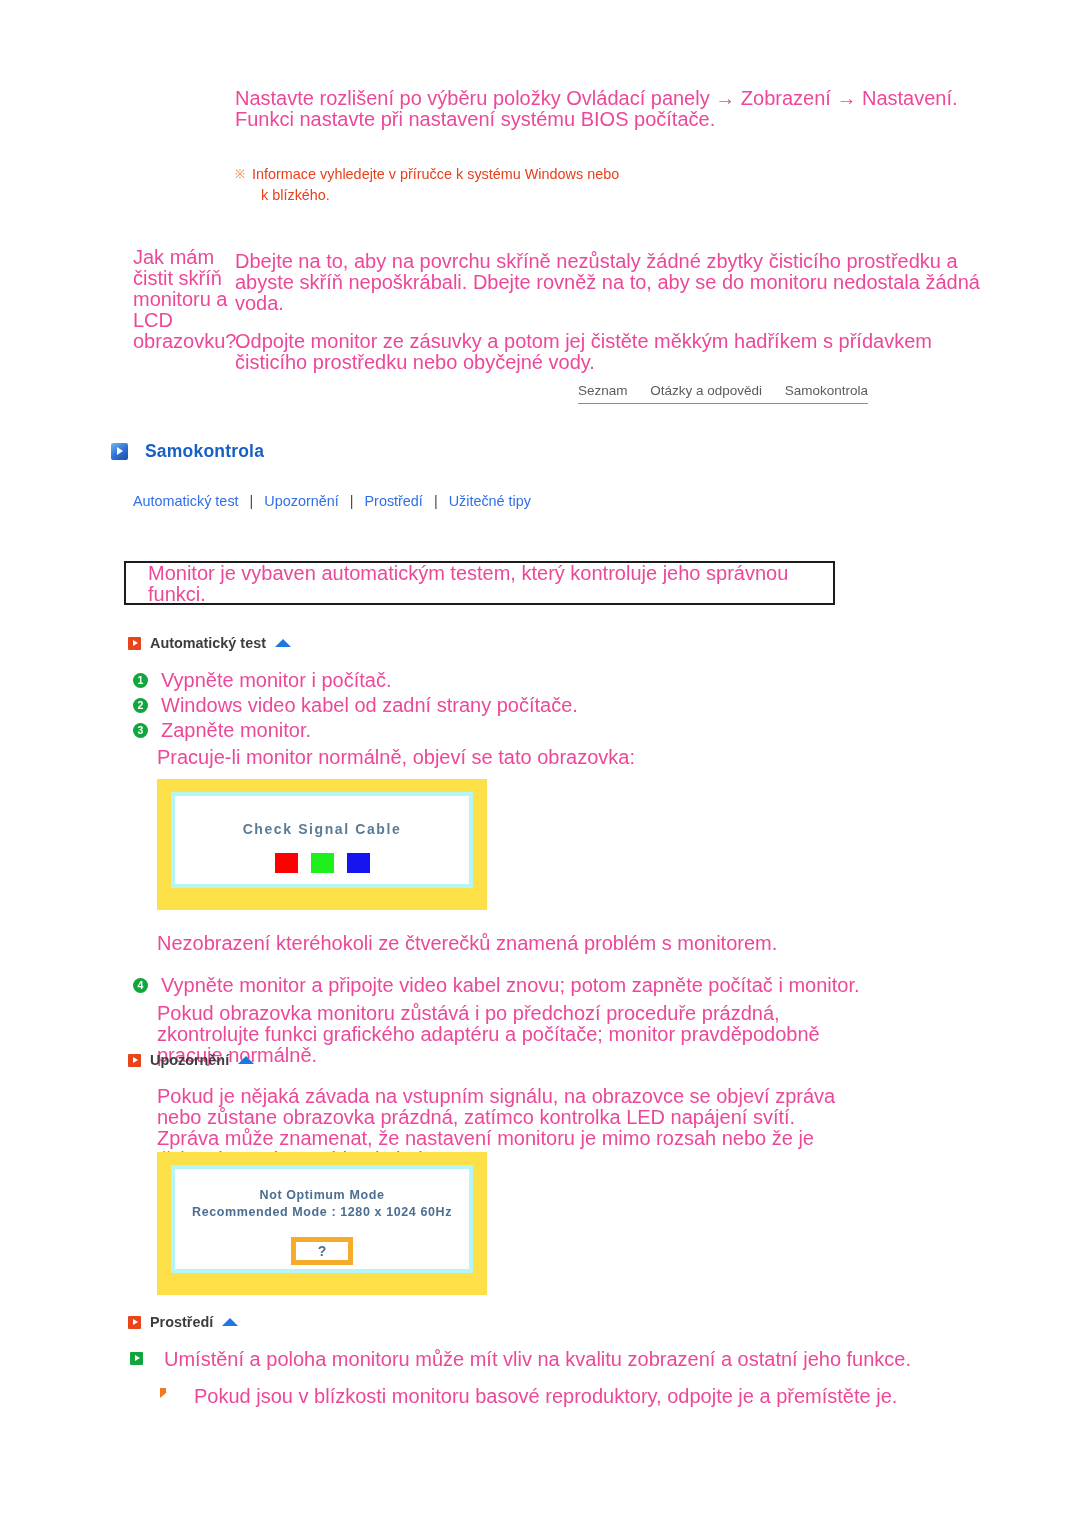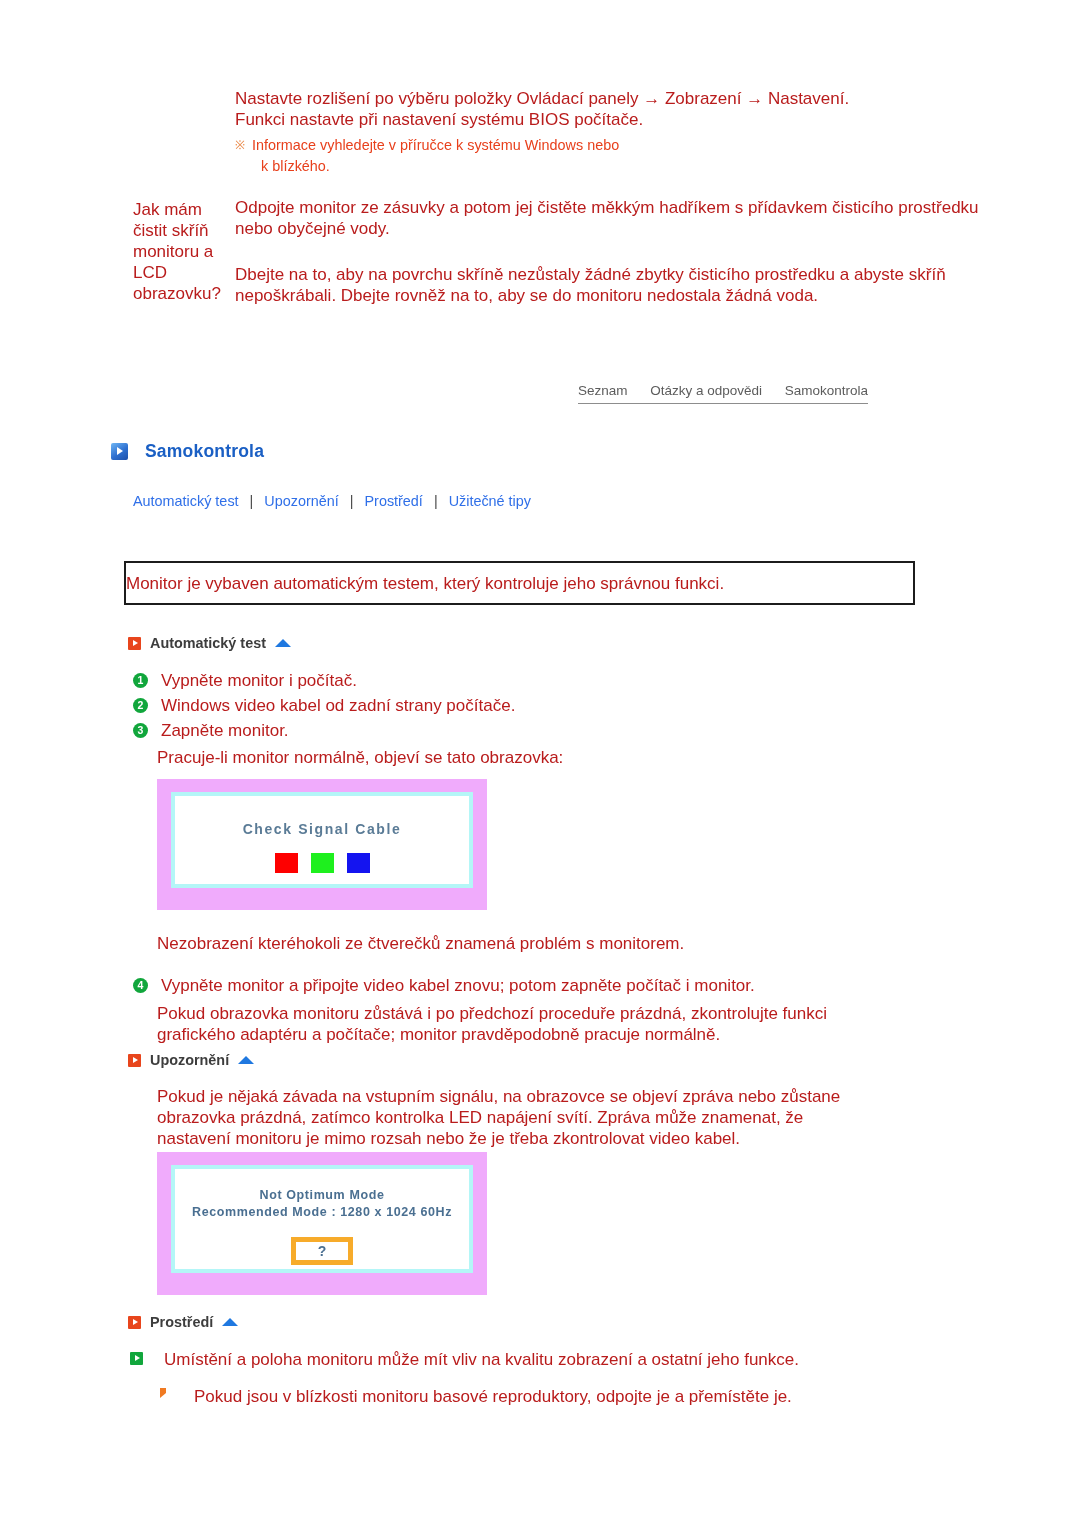--- a/index.html
+++ b/index.html
@@ -11,23 +11,23 @@
     width: 1080px;
     height: 1528px;
     position: relative;
     font-family: "Liberation Sans", sans-serif;
     color: #1a1a1a;
     overflow: hidden;
   }
 
   
   .txt {
-    font-size: 17px;
+    font-size: 20px;
     line-height: 21px;
-    color: #b91c1c;
+    color: #ec4899;
   }
   .red-note {
     color: #e8401c;
     font-size: 14.4px;
     line-height: 21px;
   }
 
   
   #faq-top {
     position: absolute;
@@ -141,26 +141,27 @@
   #subnav .sep {
     color: #4a4a4a;
     margin: 0 11px;
   }
 
   
   #intro-box {
     position: absolute;
     left: 124px;
     top: 561px;
-    width: 791px;
+    width: 711px;
     height: 44px;
     border: 2px solid #1c1c1c;
     box-sizing: border-box;
     display: flex;
-    align-items: center;
+    align-items: flex-start;
+    padding-left: 22px;
   }
 
   
   .sec-head {
     position: absolute;
     display: flex;
     align-items: center;
   }
   .sq-icon {
     width: 13px;
@@ -218,21 +219,21 @@
   .step .body {
     margin-left: 13px;
   }
   .plain {
     position: absolute;
   }
 
   
   .monitor {
     position: absolute;
-    background: #f0abfc;
+    background: #fde047;
     box-sizing: border-box;
     padding: 13px 14px 22px 14px;
   }
   .monitor .bezel {
     background: #b4f6f7;
     padding: 4px;
     height: 100%;
     box-sizing: border-box;
   }
   .monitor .screen {
@@ -313,36 +314,36 @@
 </style>
 </head>
 <body>
 
 <div id="faq-top">
 
   <div class="faq-row">
     <div class="faq-q txt"></div>
     <div class="faq-a">
       <p class="txt">Nastavte rozlišení po výběru položky Ovládací panely → Zobrazení → Nastavení.</p>
-      <p class="txt" style="margin-top:-17px;margin-bottom:5px;">Funkci nastavte při nastavení systému BIOS počítače.</p>
+      <p class="txt" style="margin-top:-17px;margin-bottom:34px;">Funkci nastavte při nastavení systému BIOS počítače.</p>
       <div class="note-line">
         <span class="note-mark">※</span>
         <span class="note-body red-note">
           <span>Informace vyhledejte v příručce k systému Windows nebo</span>
           <span class="ind">k blízkého.</span>
         </span>
       </div>
     </div>
   </div>
 
   <div class="faq-row" style="margin-top:20px;align-items:center;">
     <div class="faq-q txt">Jak mám čistit skříň monitoru a LCD obrazovku?</div>
     <div class="faq-a">
+      <p class="txt" style="margin-top:25px;">Dbejte na to, aby na povrchu skříně nezůstaly žádné zbytky čisticího prostředku a abyste skříň nepoškrábali. Dbejte rovněž na to, aby se do monitoru nedostala žádná voda.</p>
       <p class="txt">Odpojte monitor ze zásuvky a potom jej čistěte měkkým hadříkem s přídavkem čisticího prostředku nebo obyčejné vody.</p>
-      <p class="txt" style="margin-top:25px;">Dbejte na to, aby na povrchu skříně nezůstaly žádné zbytky čisticího prostředku a abyste skříň nepoškrábali. Dbejte rovněž na to, aby se do monitoru nedostala žádná voda.</p>
     </div>
   </div>
 </div>
 
 <div id="crumb-nav">
   <div class="crumbs">
     <span>Seznam</span>
     <span>Otázky a odpovědi</span>
     <span>Samokontrola</span>
   </div>

